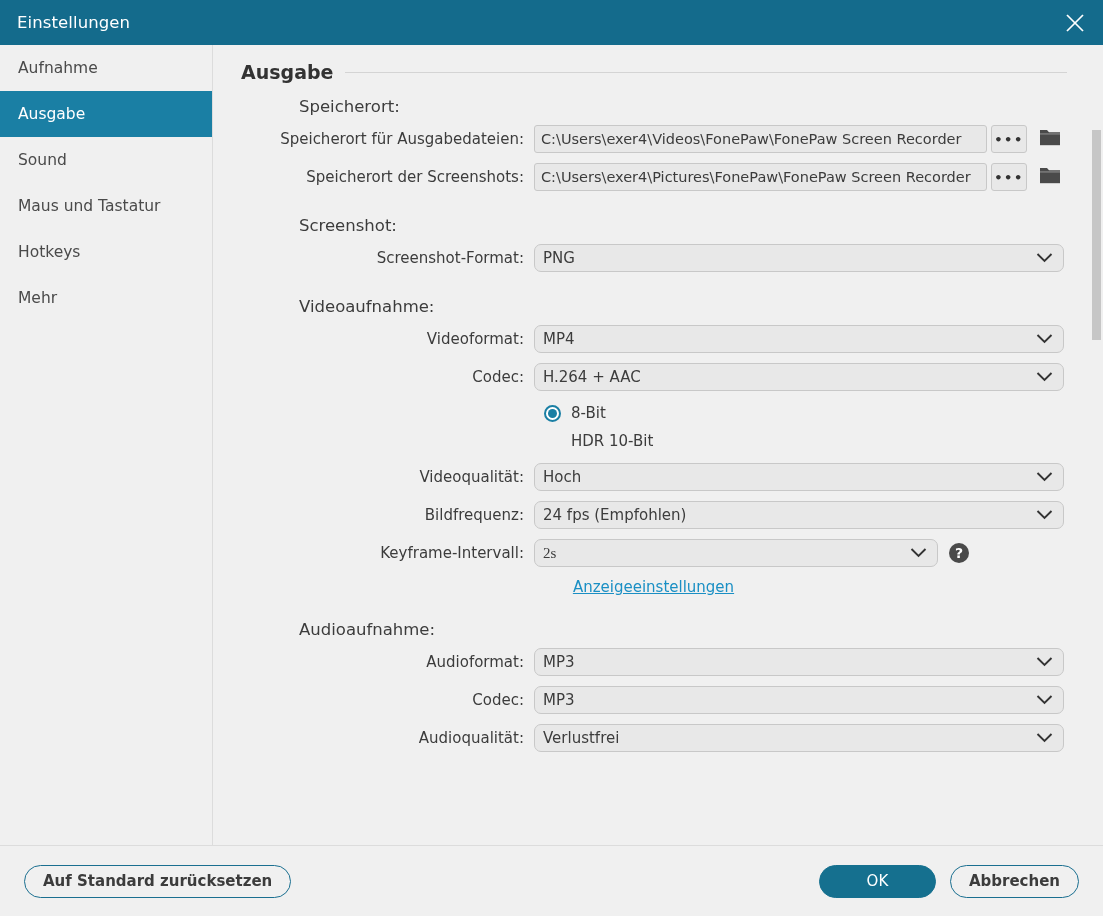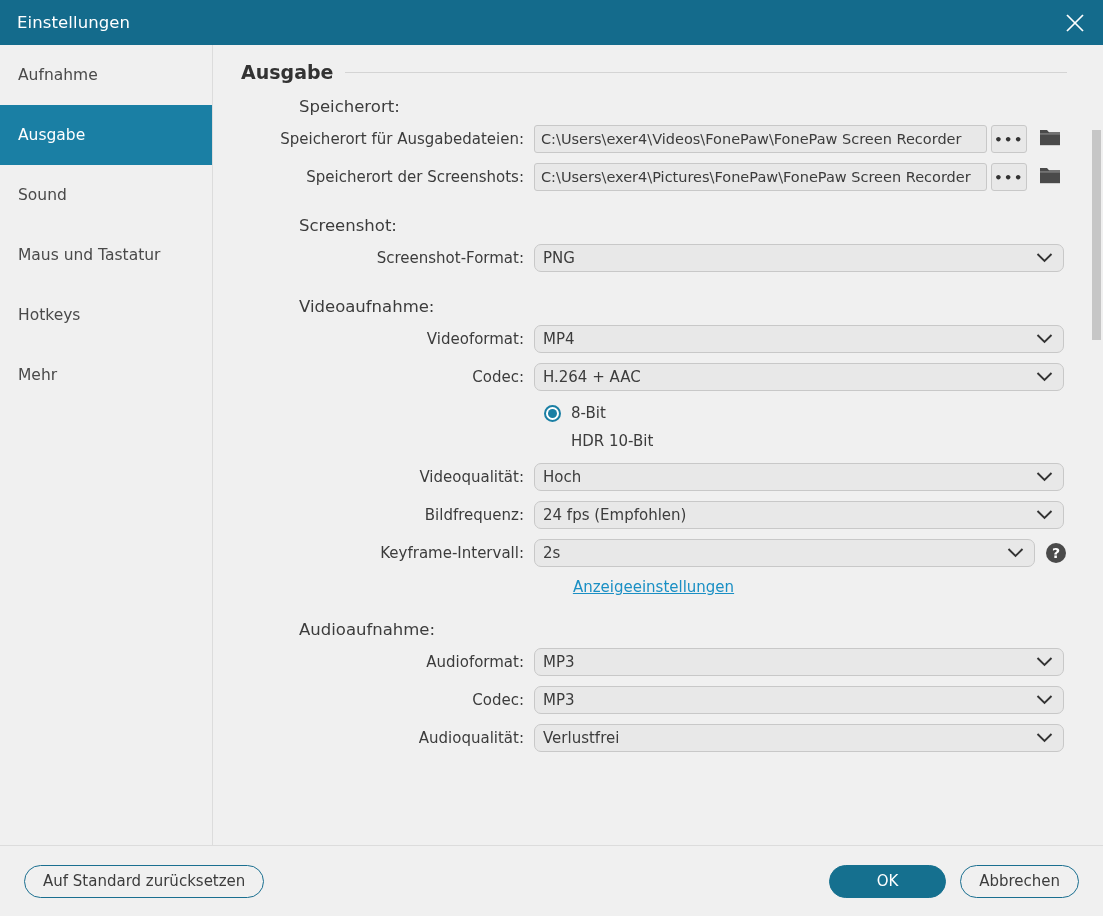--- a/index.html
+++ b/index.html
@@ -60,21 +60,21 @@
   }
   .sidebar {
     width: 213px;
     min-width: 213px;
     background: #f0f0f0;
     border-right: 1px solid #dcdcdc;
     padding-top: 0;
     box-sizing: border-box;
   }
   .sidebar-item {
-    height: 60px;
+    height: 46px;
     display: flex;
     align-items: center;
     padding-left: 18px;
     font-size: 15.5px;
     color: #4a4a4a;
     cursor: pointer;
     box-sizing: border-box;
   }
   .sidebar-item.active {
     background: #1a7fa4;
@@ -191,21 +191,21 @@
     border-radius: 7px;
     display: flex;
     align-items: center;
     justify-content: space-between;
     padding: 0 8px 0 8px;
     box-sizing: border-box;
     font-size: 15px;
     color: #3c3c3c;
     cursor: pointer;
   }
-  .select.narrow { width: 501px; }
+  .select.narrow { width: 404px; font-family: Liberation Serif, serif; }
   .select-value { white-space: nowrap; overflow: hidden; }
   .chev { display: block; margin-right: 2px; }
 
   .help-icon {
     width: 20px;
     height: 20px;
     margin-left: 11px;
     border-radius: 50%;
     background: #4a4a4a;
     color: #ffffff;
@@ -312,20 +312,21 @@
     align-items: center;
     justify-content: center;
     cursor: pointer;
     box-sizing: border-box;
     padding: 0 18px;
   }
   .btn-outline {
     background: #f0f0f0;
     border: 1.5px solid #1a6f90;
     color: #3c3c3c;
+    font-weight: bold;
   }
   .btn-primary {
     background: #15708f;
     border: 1.5px solid #15708f;
     color: #ffffff;
     min-width: 117px;
   }
   .footer-right { display: flex; gap: 14px; align-items: center; }
   .btn-cancel { min-width: 114px; }
 </style>

